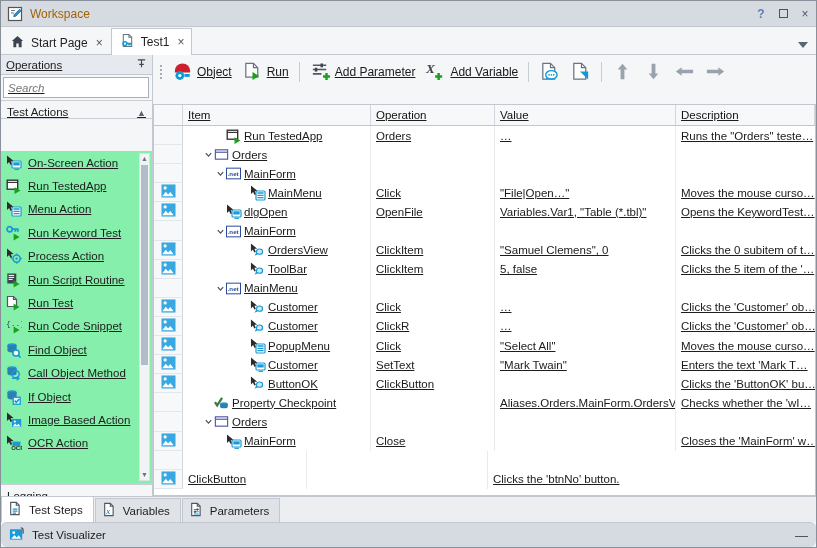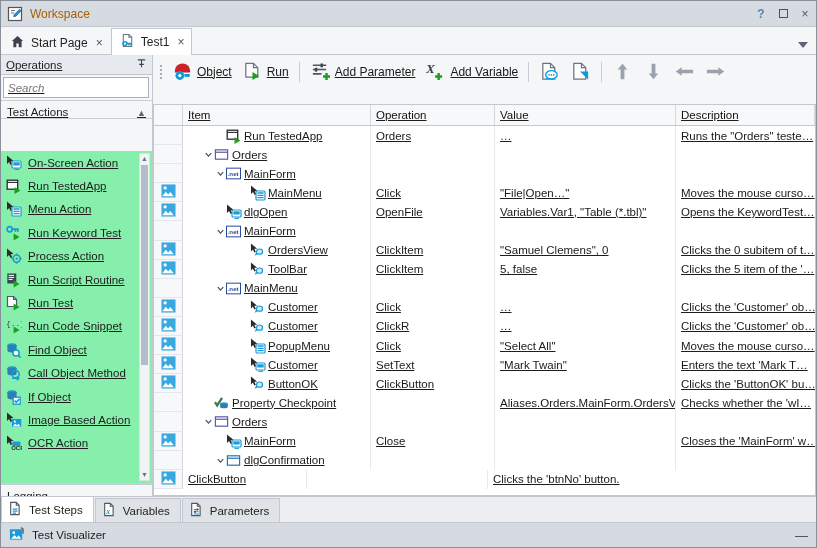--- a/index.html
+++ b/index.html
@@ -167,21 +167,21 @@
 
   
   .btabs { height:26px; background:#eceef1; display:flex; align-items:flex-end;
            border-top:1px solid #c3c8d0; flex:none; }
   .btab { height:24px; display:flex;align-items:center;gap:5px; padding:0 10px 0 7px;
           font-size:11.5px; background:#dfe3e8; border:1px solid #c3c8d0; border-bottom:none;
           margin-right:1px; }
   .btab.active { background:#ffffff; height:26px; }
 
   .statusbar { height:25px; background:#d6dae1; border-top:1px solid #c3c8d0;
-               display:flex; align-items:center; padding:0 8px; gap:6px; flex:none;}
+               display:flex; align-items:center; padding:0 8px; gap:6px; flex:none;border-radius:6px;}
   .statusbar .stext { font-size:11.5px; }
   .statusbar .minus { margin-left:auto; font-size:13px; color:#3f4550; }
 </style>
 </head>
 <body>
 
 <div class="app">
 
   <div class="titlebar">
     <span class="tb-icon">
@@ -878,35 +878,20 @@
                     </svg></span>
                   <span class="nodetext">MainForm</span>
                 </div>
               </div>
               <div class="cell c-op">Close</div>
               <div class="cell c-val"></div>
               <div class="cell c-desc">Closes the 'MainForm' w…</div>
             </div>
             <div class="grow">
               <div class="cell c-img"></div>
-              <div class="cell c-item">
-                <div class="treecell">
-                  <span class="spacer" style="width:32px"></span>
-                  <span class="chev">
-                    <svg width="9" height="9" viewBox="0 0 10 10">
-                      <path d="M2 3.5L5 6.8 8 3.5" fill="none" stroke="#4a5260" stroke-width="1.4"></path>
-                    </svg>
-                  </span>
-                  <span class="nodeicon"><svg width="15" height="15" viewBox="0 0 16 16">
-                      <rect x="1.5" y="3" width="13" height="10" fill="#fff" stroke="#2777b5" stroke-width="1.3"></rect>
-                      <path d="M1.5 5.6h13" stroke="#2777b5" stroke-width="1.3"></path>
-                    </svg></span>
-                  <span class="nodetext">dlgConfirmation</span>
-                </div>
-              </div>
               <div class="cell c-op"></div>
               <div class="cell c-val"></div>
               <div class="cell c-desc"></div>
             </div>
             <div class="grow">
               <div class="cell c-img">
                 <span><svg width="15" height="14" viewBox="0 0 16 15">
                     <rect x="0.5" y="0.5" width="15" height="14" fill="#3aa8e0"></rect>
                     <circle cx="4.4" cy="4.2" r="1.7" fill="#fff"></circle>
                     <path d="M1.3 13l3.8-4.7 2.5 2.9 2.3-2.5 3.6 4.3z" fill="#fff"></path>

